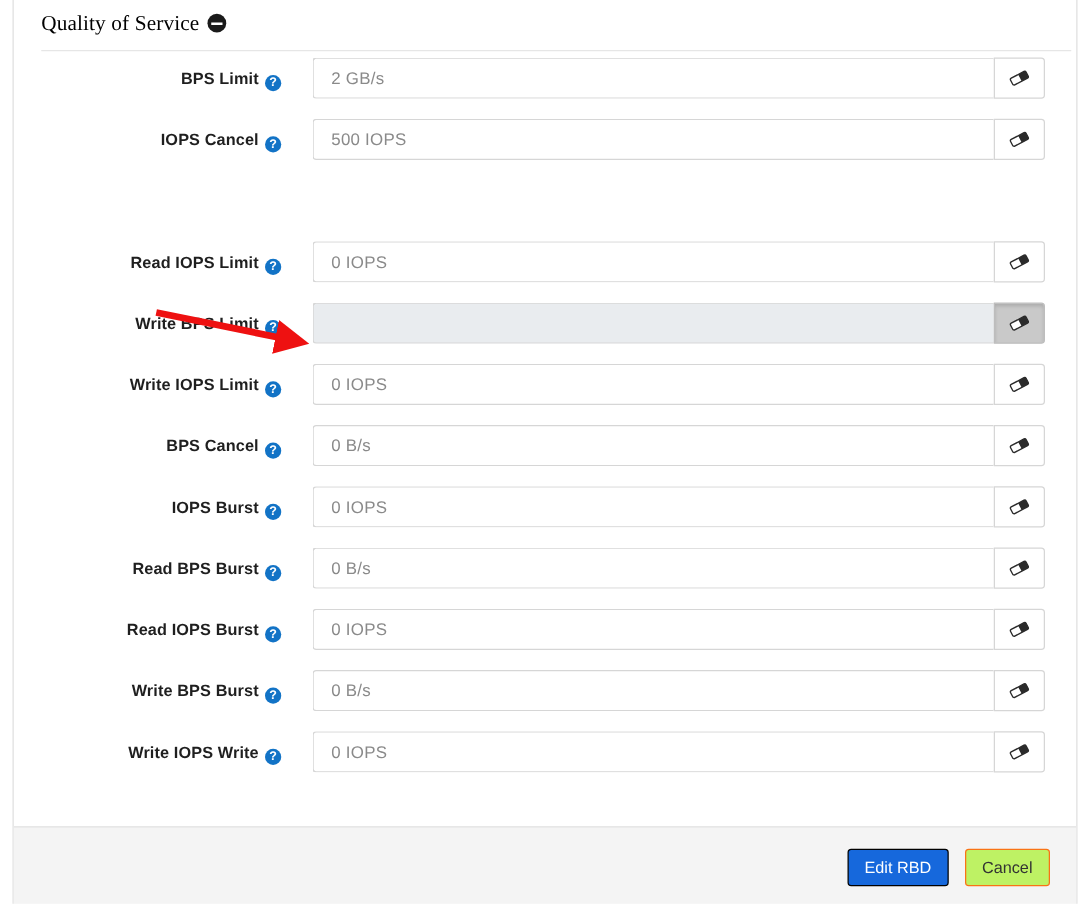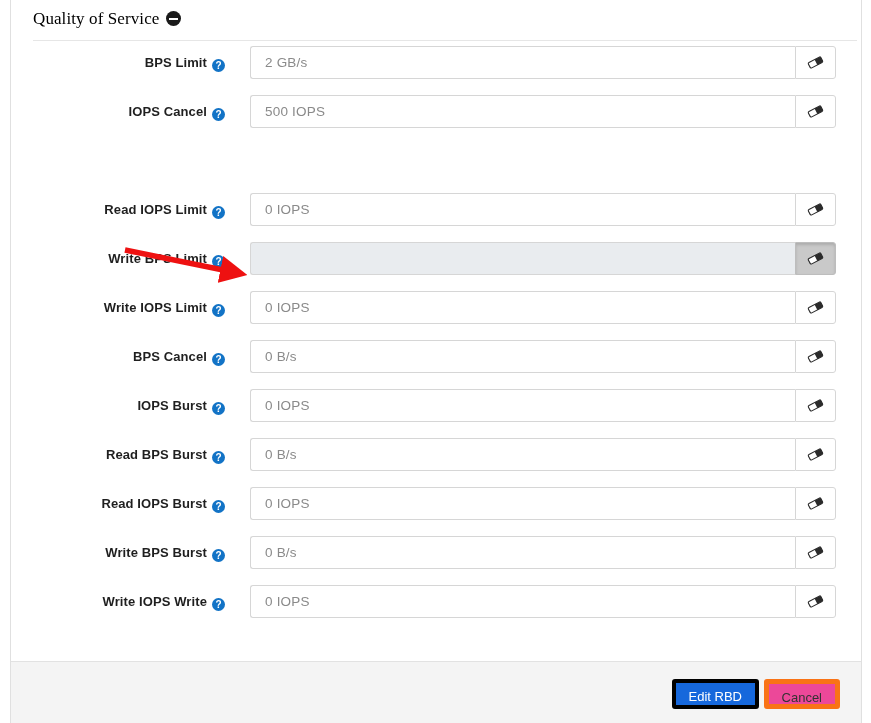--- a/index.html
+++ b/index.html
@@ -191,27 +191,27 @@
     font-family: "Liberation Sans", sans-serif;
     border-radius: 3px;
     cursor: pointer;
     padding: 0 13px;
     line-height: 28px;
     white-space: nowrap;
   }
   .btn-primary {
     right: 102px;
     background: #1668dc;
-    border: 4px solid #000000;
+    border: 1px solid #000000;
     color: #ffffff;
   }
   .btn-secondary {
     right: 21px;
-    background: #ec4899;
-    border: 5px solid #f97316;
+    background: #bef264;
+    border: 1px solid #f97316;
     color: #333333;
   }
 
   
   .annotation-arrow {
     position: absolute;
     left: 110px;
     top: 238px;
     width: 150px;
     height: 52px;

